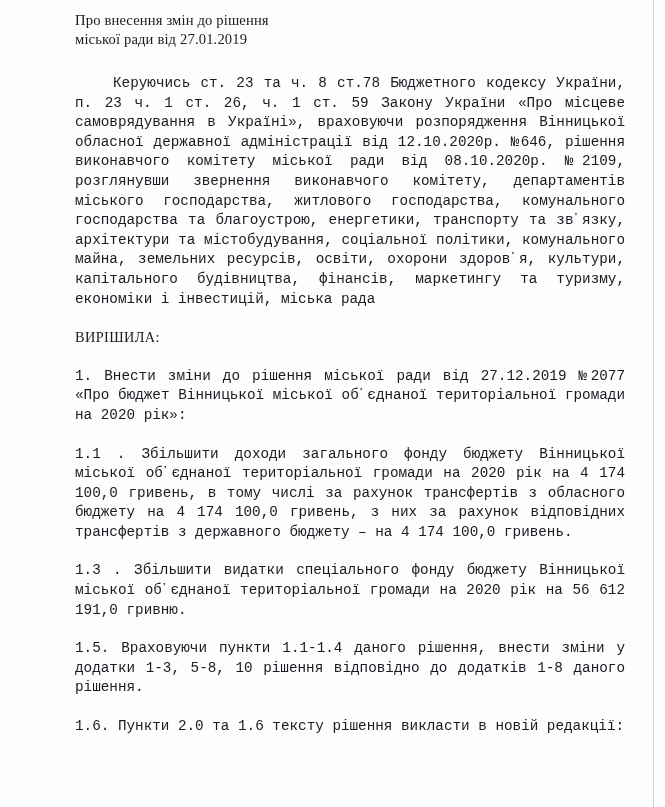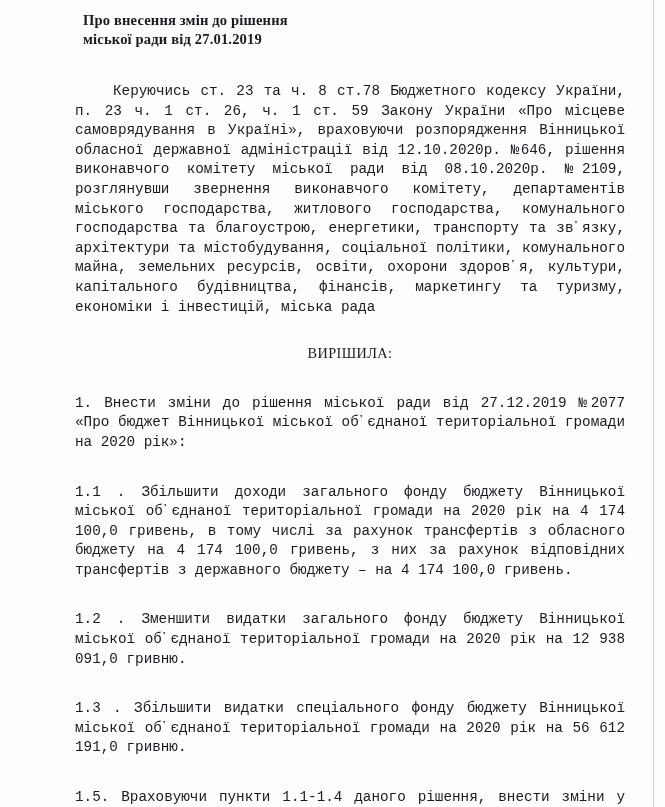--- a/index.html
+++ b/index.html
@@ -36,24 +36,24 @@
 
   .content {
     position: absolute;
     left: 75px;
     top: 0;
     width: 550px;
   }
 
   
   .doc-title {
-    margin: 8px;
-    padding-top: 3px;
+    margin: 0;
+    padding-top: 11px;
     font-size: 14.6px;
-    font-weight: bold;
+    font-weight: normal;
     line-height: 18.5px;
     letter-spacing: 0.15px;
     text-align: left;
   }
   .doc-title .tline {
     display: block;
     white-space: pre;
   }
 
   
@@ -69,30 +69,29 @@
     text-justify: inter-word;
     hyphens: none;
     font-family: Liberation Mono, monospace;
   }
 
   p.para.indent {
     text-indent: 38px;
   }
 
   p.gap {
-    margin-top: 30px;
+    margin-top: 19px;
   }
 
   .resolve {
-    margin: 8px;
+    margin: 0;
     padding-top: 19px;
     padding-bottom: 0;
     font-size: 14.3px;
     line-height: 19.6px;
-    text-align: center;
     letter-spacing: 0.4px;
   }
 
   .quoted {
     text-indent: 34px;
     display: block;
   }
 </style>
 </head>
 <body>
@@ -111,21 +110,20 @@
     <div class="body-block">
 
       <p class="para indent">Керуючись ст. 23 та ч. 8 ст.78 Бюджетного кодексу України, п. 23  ч. 1 ст. 26, ч. 1 ст. 59 Закону України «Про місцеве самоврядування в Україні», враховуючи розпорядження Вінницької обласної державної адміністрації від 12.10.2020р. №646, рішення виконавчого комітету міської ради від 08.10.2020р. №2109, розглянувши звернення виконавчого комітету, департаментів міського господарства, житлового господарства, комунального господарства та благоустрою, енергетики, транспорту та зв᾽язку, архітектури та містобудування, соціальної політики, комунального майна, земельних ресурсів, освіти, охорони здоров᾽я, культури, капітального будівництва, фінансів, маркетингу та туризму, економіки і інвестицій, міська рада</p>
 
       <p class="resolve">ВИРІШИЛА:</p>
 
       <p class="para gap">1. Внести зміни до рішення міської ради від 27.12.2019 №2077 «Про бюджет Вінницької міської об᾽єднаної територіальної громади на 2020 рік»:</p>
 
       <p class="para gap">1.1 . Збільшити доходи загального фонду бюджету Вінницької міської об᾽єднаної територіальної громади на 2020 рік на 4 174 100,0 гривень, в тому числі за рахунок трансфертів з обласного бюджету на 4 174 100,0 гривень, з них за рахунок відповідних трансфертів з державного бюджету – на 4 174 100,0 гривень.</p>
 
-      <p class="para gap">1.2 . Зменшити видатки загального фонду бюджету Вінницької міської об᾽єднаної територіальної громади на 2020 рік на  12 938 091,0 гривню.</p>
 
       <p class="para gap">1.3 . Збільшити видатки спеціального фонду бюджету Вінницької міської об᾽єднаної територіальної громади на 2020 рік на 56 612 191,0 гривню.</p>
 
 
       <p class="para gap">1.5. Враховуючи пункти 1.1-1.4 даного рішення, внести зміни у додатки 1-3,    5-8, 10 рішення відповідно до додатків 1-8 даного рішення.</p>
 
       <p class="para gap">1.6. Пункти  2.0 та 1.6 тексту рішення викласти в новій редакції:</p>
 
 
     </div>

